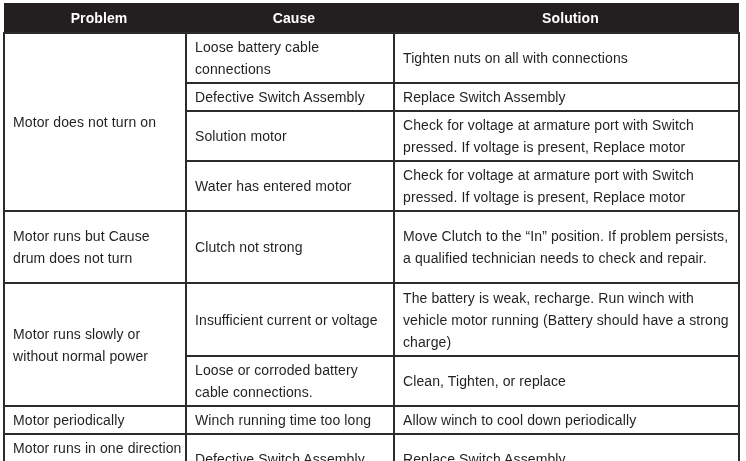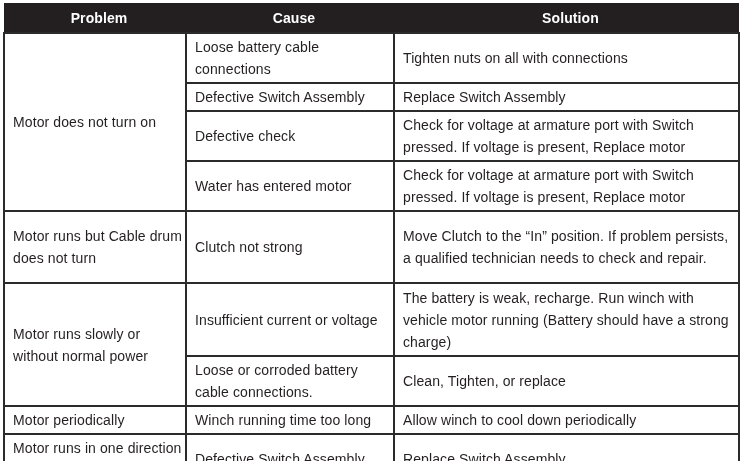--- a/index.html
+++ b/index.html
@@ -33,29 +33,29 @@
     <tr style="height:26px">
       <td rowspan="4">Motor does not turn on</td>
       <td>Loose battery cable connections</td>
       <td>Tighten nuts on all with connections</td>
     </tr>
     <tr style="height:26px">
       <td>Defective Switch Assembly</td>
       <td>Replace Switch Assembly</td>
     </tr>
     <tr style="height:48px">
-      <td>Defective check</td>
+      <td>Solution motor</td>
       <td>Check for voltage at armature port with Switch pressed. If voltage is present, Replace motor</td>
     </tr>
     <tr style="height:48px">
       <td>Water has entered motor</td>
       <td>Check for voltage at armature port with Switch pressed. If voltage is present, Replace motor</td>
     </tr>
     <tr style="height:72px">
-      <td>Motor runs but Cable drum does not turn</td>
+      <td>Motor runs but Cause drum does not turn</td>
       <td>Clutch not strong</td>
       <td>Move Clutch to the “In” position. If problem persists, a qualified technician needs to check and repair.</td>
     </tr>
     <tr style="height:73px">
       <td rowspan="2">Motor runs slowly or without normal power</td>
       <td>Insufficient current or voltage</td>
       <td>The battery is weak, recharge. Run winch with vehicle motor running (Battery should have a strong charge)</td>
     </tr>
     <tr style="height:48px">
       <td>Loose or corroded battery cable connections.</td>

